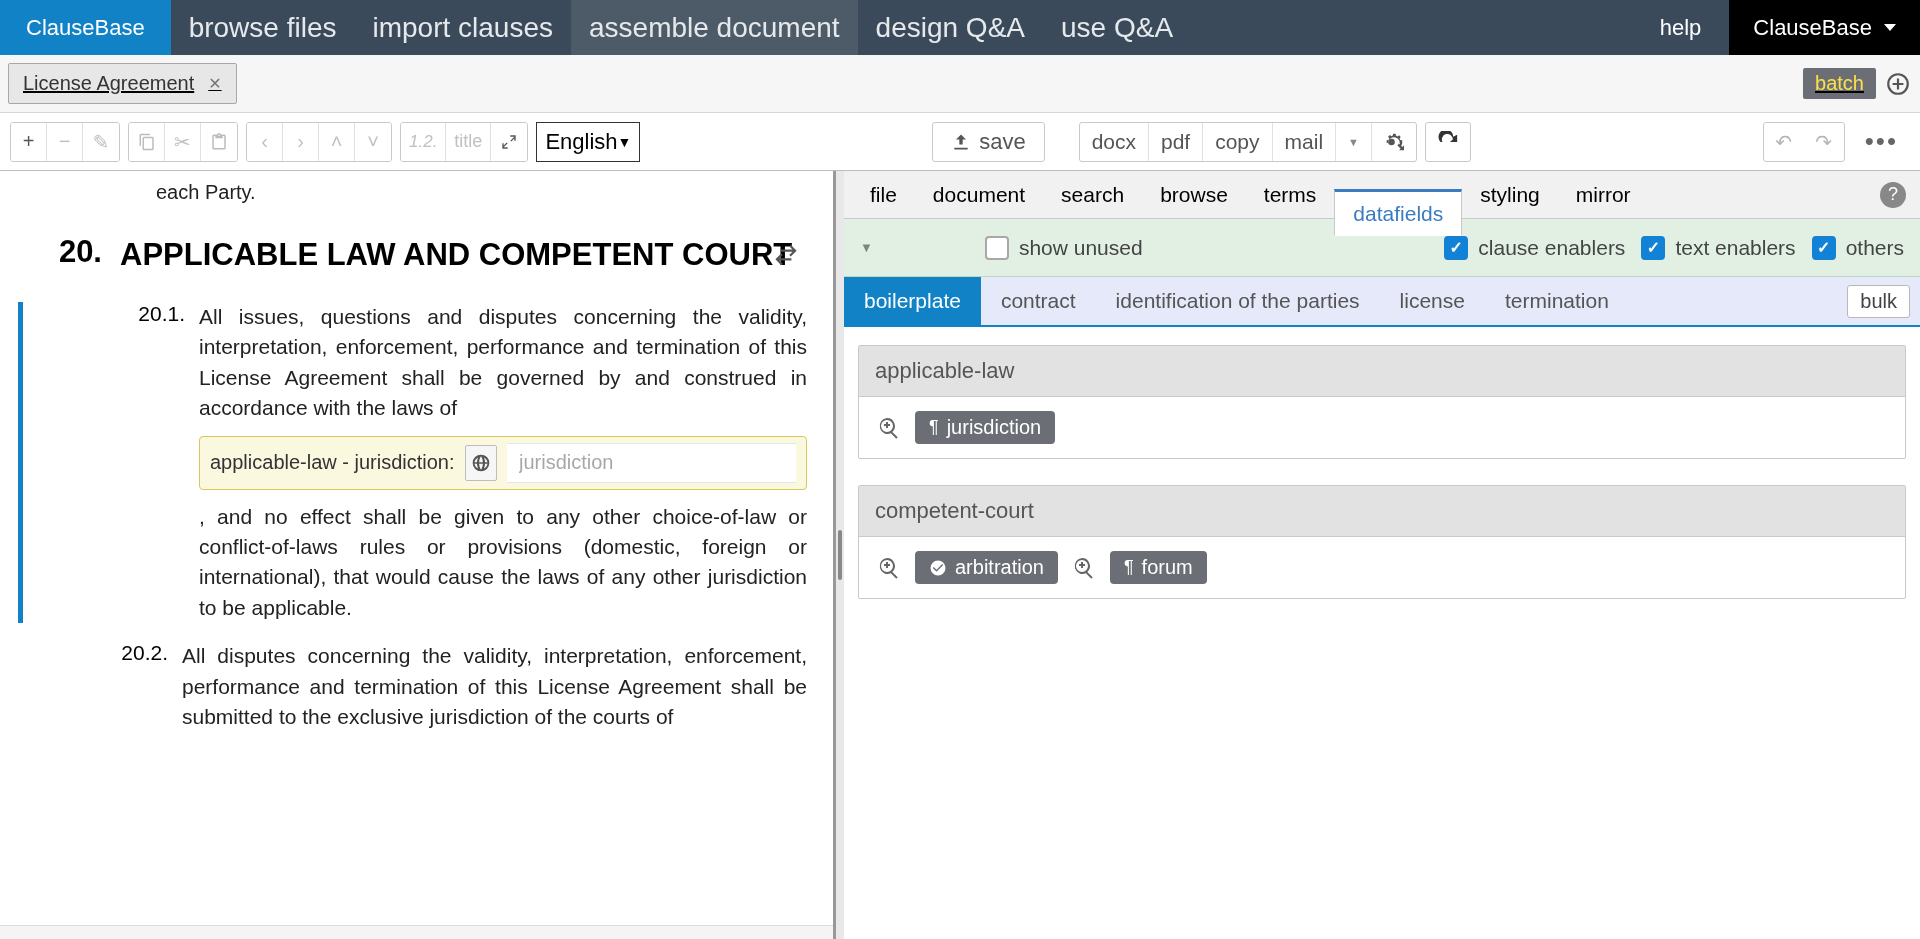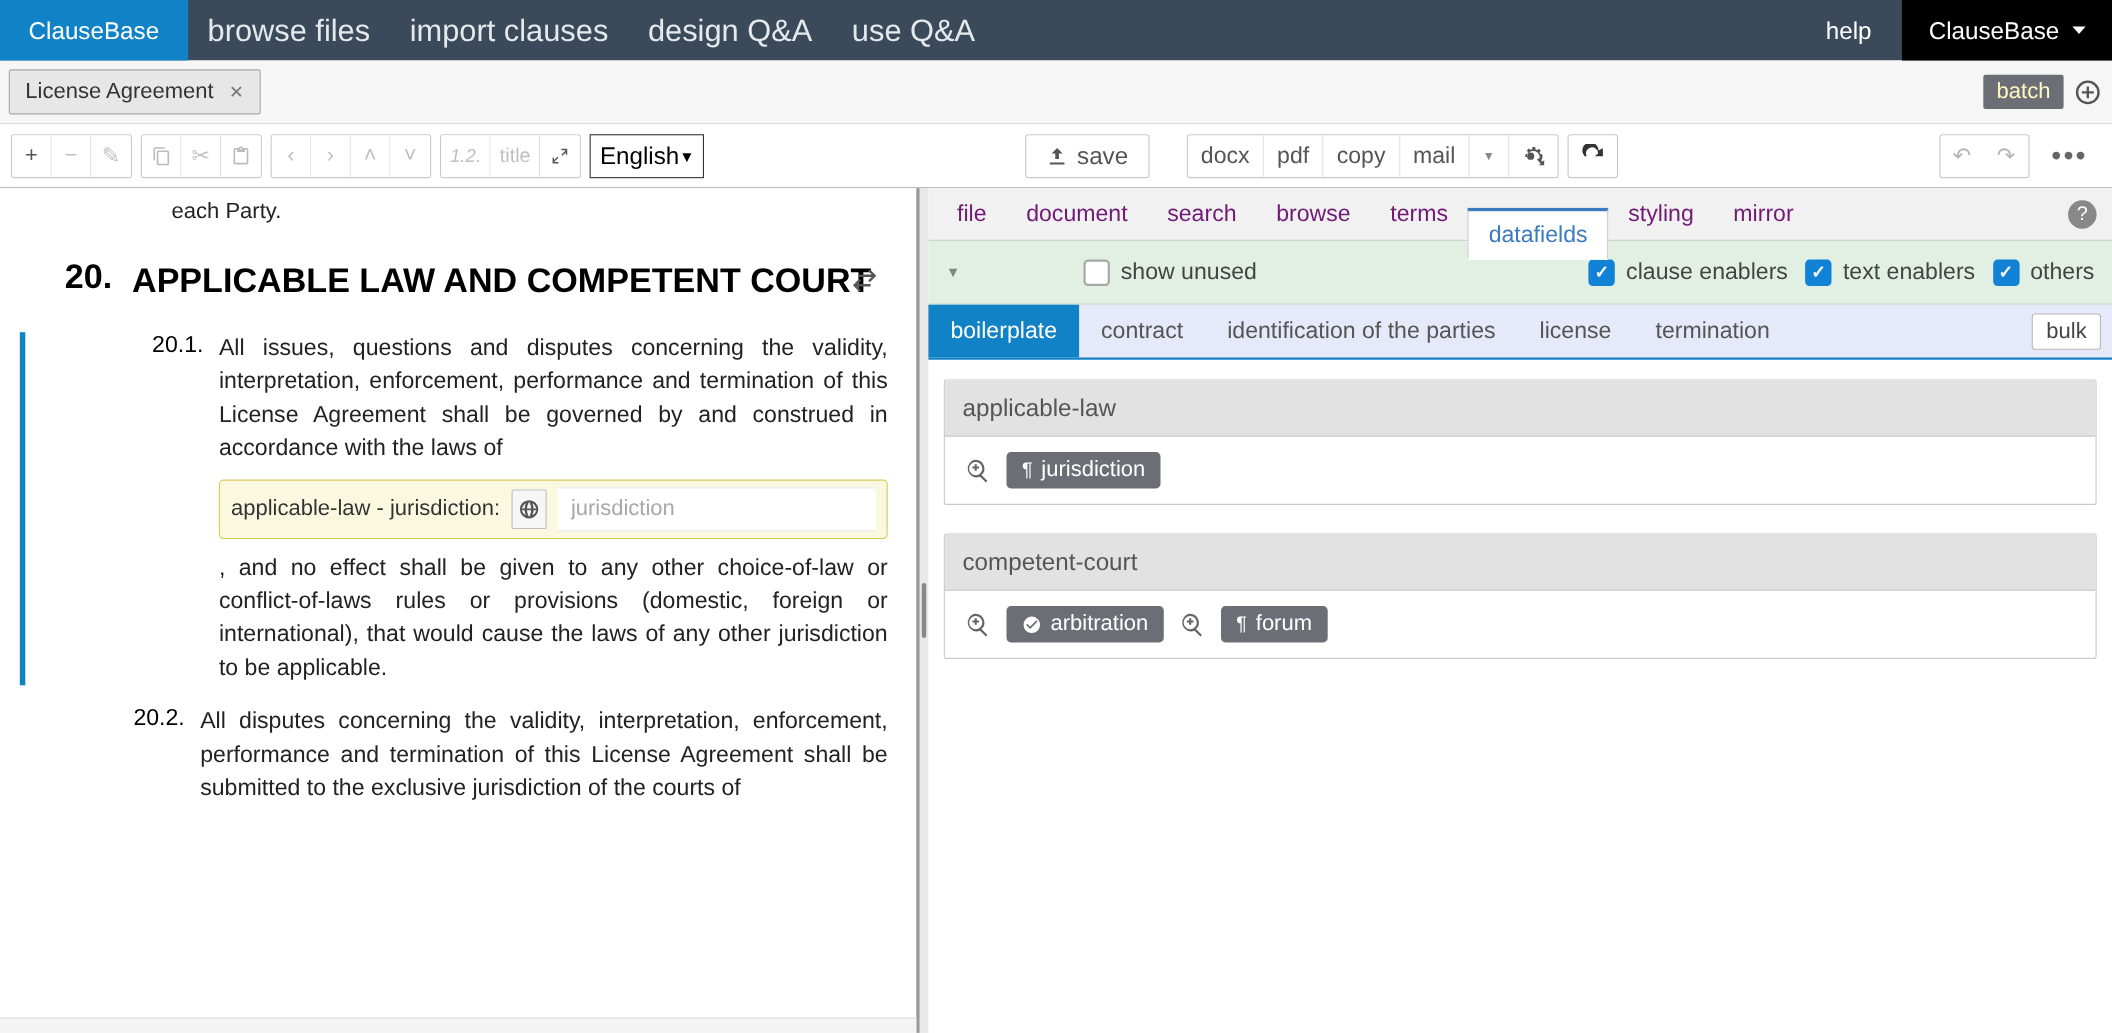--- a/index.html
+++ b/index.html
@@ -9,25 +9,25 @@
 .topnav { display: flex; align-items: stretch; height: 55px; background: #3a4a5a; color: #fff; }
 .topnav .logo { background: #1182c6; padding: 0 26px; display: flex; align-items: center; font-size: 22px; font-weight: 500; }
 .topnav .nav-item { padding: 0 18px; display: flex; align-items: center; font-size: 28px; cursor: pointer; color: #e5e9ec; }
 .topnav .nav-item.active { background: #4d5b69; }
 .topnav .spacer { flex: 1; }
 .topnav .help { padding: 0 28px; display: flex; align-items: center; font-size: 22px; text-align: right; }
 .topnav .brand-dd { background: #000; padding: 0 24px; display: flex; align-items: center; font-size: 22px; gap: 12px; }
 .topnav .brand-dd .caret { width: 0; height: 0; border-left: 6px solid transparent; border-right: 6px solid transparent; border-top: 7px solid #fff; }
 
 
-.tabstrip { display: flex; align-items: center; height: 58px; background: #f6f6f6; border-bottom: 1px solid #d6d6d6; padding: 0 8px; gap: 8px; }
+.tabstrip { display: flex; align-items: center; height: 58px; background: #f6f6f6; border-bottom: 1px solid #d6d6d6; padding: 0 8px; gap: 8px; text-decoration: underline; }
 .doc-tab { display: flex; align-items: center; gap: 14px; border: 1px solid #a8a8a8; background: #e7e7e7; padding: 8px 14px; border-radius: 2px; font-size: 20px; color: #333; }
 .doc-tab .close { color: #777; font-size: 16px; cursor: pointer; }
 .tabstrip .spacer { flex: 1; }
-.batch-btn { background: #6b6f75; color: #fef9c3; border-radius: 2px; padding: 4px 12px; font-size: 20px; cursor: pointer; }
+.batch-btn { background: #6b6f75; color: #fde047; border-radius: 2px; padding: 4px 12px; font-size: 20px; cursor: pointer; }
 .plus-circle { width: 28px; height: 28px; display: flex; align-items: center; justify-content: center; cursor: pointer; }
 .plus-circle svg { width: 26px; height: 26px; }
 
 
 .toolbar { display: flex; align-items: center; height: 58px; background: #fff; border-bottom: 1px solid #bcbcbc; padding: 0 10px; gap: 8px; }
 .tbtn-group { display: flex; border: 1px solid #c9c9c9; border-radius: 3px; overflow: hidden; }
 .tbtn { min-width: 36px; height: 38px; display: flex; align-items: center; justify-content: center; font-size: 20px; color: #555; background: #fff; cursor: pointer; padding: 0 8px; border-right: 1px solid #e1e1e1; }
 .tbtn:last-child { border-right: none; }
 .tbtn.disabled { color: #c0c0c0; }
 .lang-select { border: 1px solid #333; padding: 4px 8px; font-size: 22px; display: flex; align-items: center; gap: 0; height: 40px; background: #fff; }
@@ -51,21 +51,21 @@
 .doc-scroll::-webkit-scrollbar { width: 14px; }
 .doc-scroll::-webkit-scrollbar-thumb { background: #bcbcbc; }
 
 .splitter { width: 8px; background: #e8e8e8; cursor: col-resize; display: flex; align-items: center; justify-content: center; }
 .splitter .grip { width: 4px; height: 50px; background: #888; border-radius: 2px; }
 
 .right-pane { flex: 1; display: flex; flex-direction: column; }
 
 
 .rtabs { display: flex; align-items: center; border-bottom: 1px solid #c9c9c9; background: #f1f1f1; height: 48px; padding-left: 8px; }
-.rtab { padding: 0 18px; height: 100%; display: flex; align-items: center; font-size: 21px; color: #701a75; cursor: pointer; }
+.rtab { padding: 0 18px; height: 100%; display: flex; align-items: center; font-size: 21px; color: #000000; cursor: pointer; }
 .rtab.active { background: #fff; color: #3b7bc0; border: 1px solid #c9c9c9; border-bottom: 1px solid #fff; position: relative; top: 18px; border-top: 3px solid #3b7bc0; }
 .rtabs .spacer { flex: 1; }
 .help-circle { width: 26px; height: 26px; border-radius: 50%; background: #888; color: #fff; display: flex; align-items: center; justify-content: center; font-size: 18px; margin-right: 14px; cursor: pointer; }
 
 
 .filter-bar { display: flex; align-items: center; background: #e2f0e3; border-bottom: 1px solid #c0d4c0; height: 58px; padding: 0 16px; gap: 16px; font-size: 21px; color: #444; }
 .filter-bar .dd-arrow { color: #7a8a7a; font-size: 13px; cursor: pointer; }
 .filter-bar .spacer-f { width: 80px; }
 .cb { width: 24px; height: 24px; border: 2px solid #a8a8a8; border-radius: 4px; display: inline-flex; align-items: center; justify-content: center; background: #fff; cursor: pointer; }
 .cb.checked { background: #1282d6; border-color: #1282d6; color: #fff; }
@@ -114,20 +114,21 @@
 
 svg { fill: currentColor; }
 </style>
 </head>
 <body>
 
 <div class="topnav">
   <div class="logo">ClauseBase</div>
   <div class="nav-item">browse files</div>
   <div class="nav-item">import clauses</div>
+  <div class="nav-item active">assemble document</div>
   <div class="nav-item">design Q&amp;A</div>
   <div class="nav-item">use Q&amp;A</div>
   <div class="spacer"></div>
   <div class="help">help</div>
   <div class="brand-dd">
     <span>ClauseBase</span>
     <span class="caret"></span>
   </div>
 </div>
 

